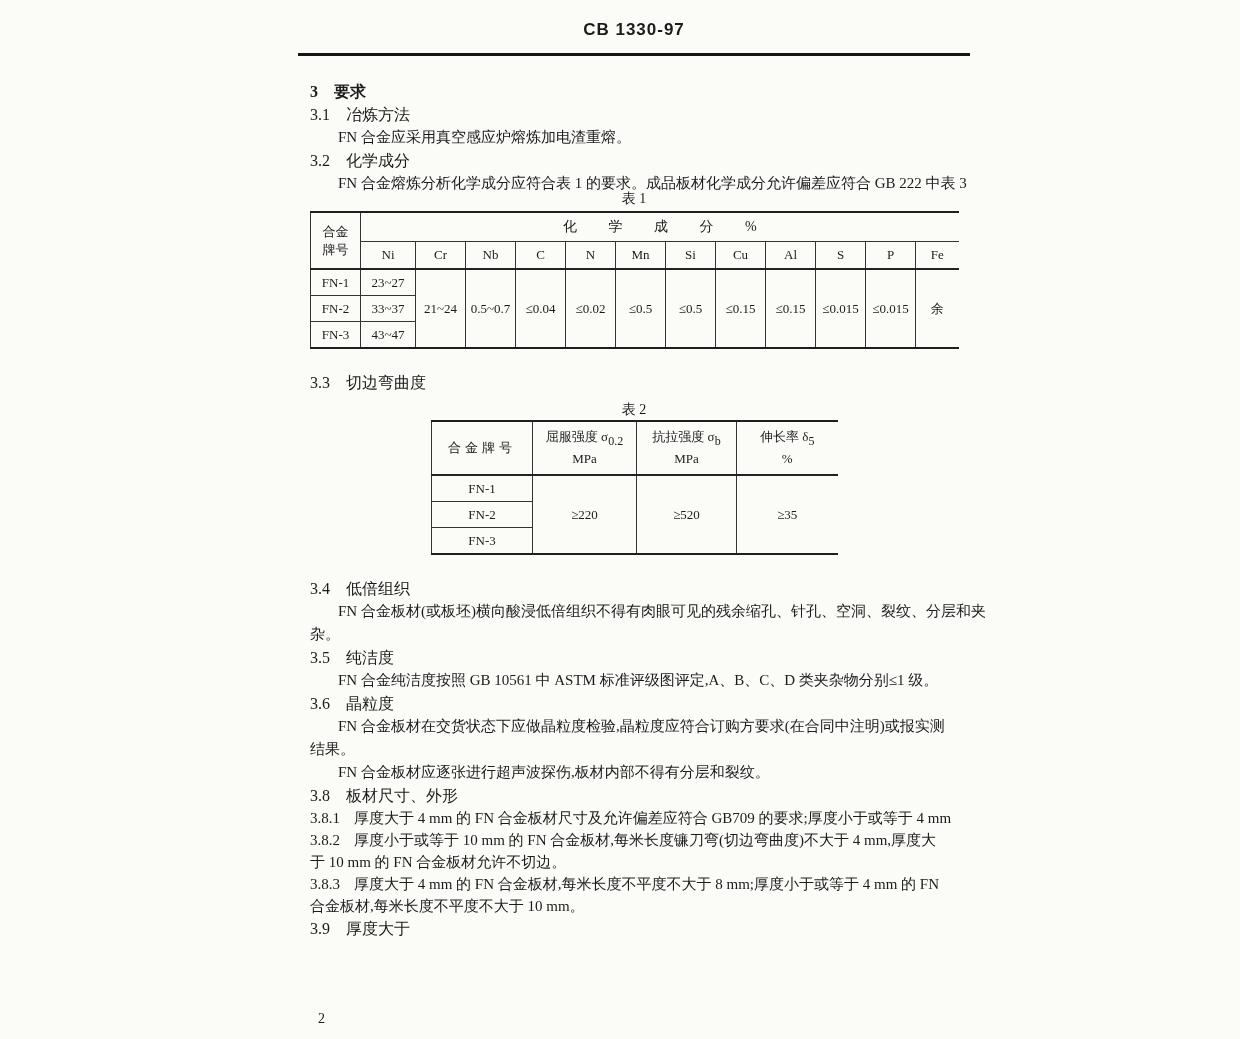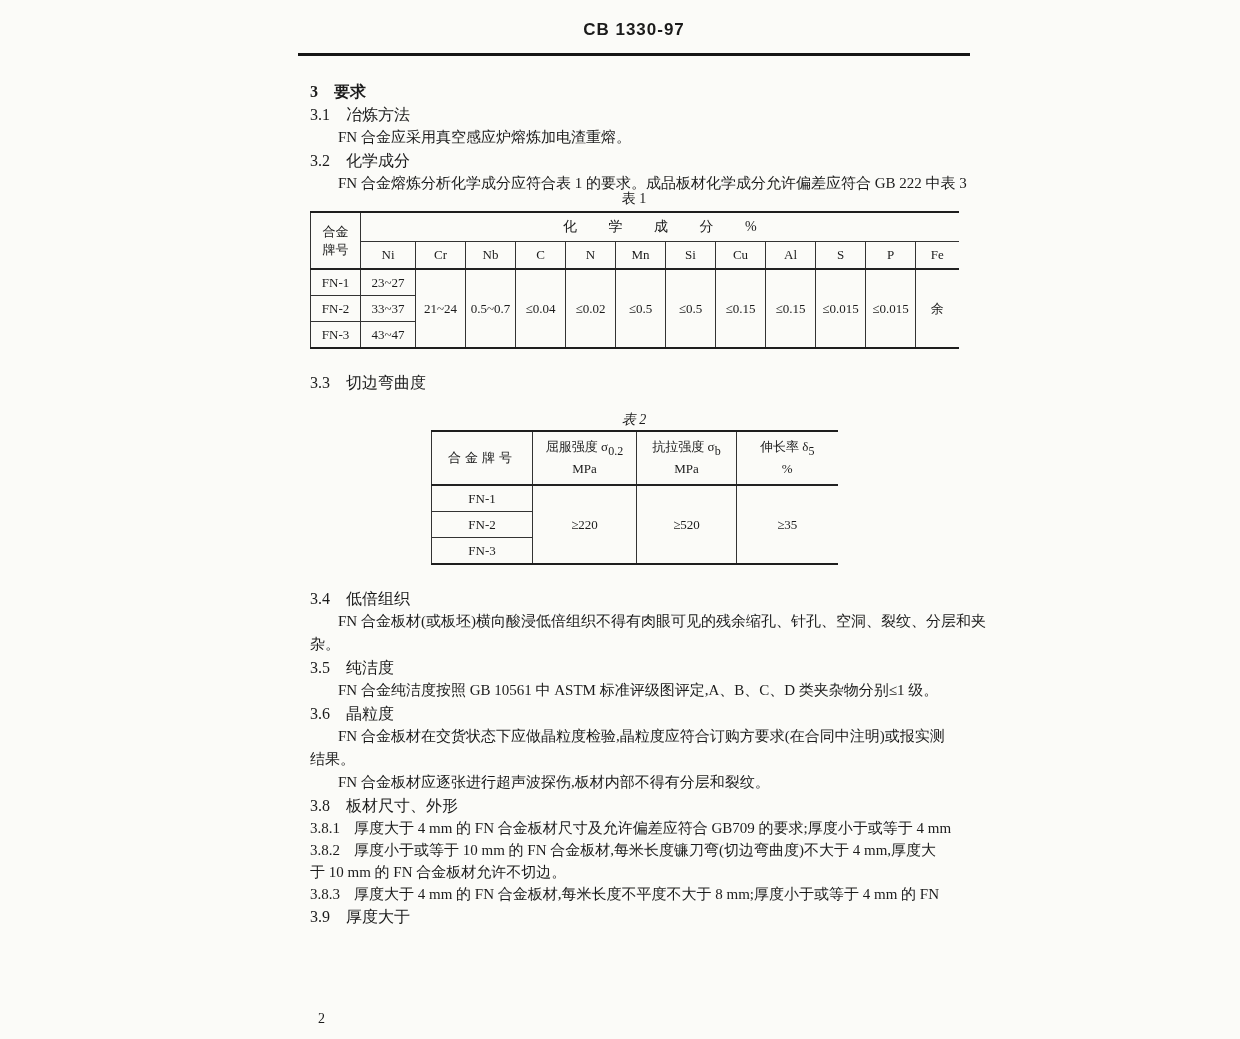--- a/index.html
+++ b/index.html
@@ -26,21 +26,21 @@
   .line { font-size:15px; line-height:23px; white-space:nowrap; }
   .indent { padding-left:28px; }
   .runin { font-size:15px; line-height:22px; white-space:nowrap; }
   .runin .hnum { display:inline-block; margin-right:14px; }
 
   .mt10 { }
   .mt22 { margin-top:22px; }
 
   .cap { font-size:14px; line-height:20px; text-align:center; }
   .cap1 { margin-top:-6px; }
-  .cap2 { margin-top:16px; width:406px; margin-left:121px;font-style:italic; }
+  .cap2 { margin-top:6px; width:406px; margin-left:121px; }
 
   table.tbl {
     border-collapse:collapse; table-layout:fixed;
     border-top:2.5px solid #1e1e1e; border-bottom:2.5px solid #1e1e1e;
   }
   table.tbl td {
     border-left:1px solid #333;
     text-align:center; vertical-align:middle;
     font-size:13px; padding:0; overflow:hidden;
   }
@@ -225,20 +225,21 @@
     </div>
 
     <div class="runin">
       <span class="hnum">3.8.2</span><span>厚度小于或等于 10 mm 的 FN 合金板材,每米长度镰刀弯(切边弯曲度)不大于 4 mm,厚度大</span>
     </div>
     <div class="runin">于 10 mm 的 FN 合金板材允许不切边。</div>
 
     <div class="runin">
       <span class="hnum">3.8.3</span><span>厚度大于 4 mm 的 FN 合金板材,每米长度不平度不大于 8 mm;厚度小于或等于 4 mm 的 FN</span>
     </div>
+    <div class="runin">合金板材,每米长度不平度不大于 10 mm。</div>
 
     <div class="h">
       <span class="hnum">3.9</span><span>厚度大于</span>
     </div>
 
   </div>
 
   <div class="page-num">2</div>
 </div>
 

